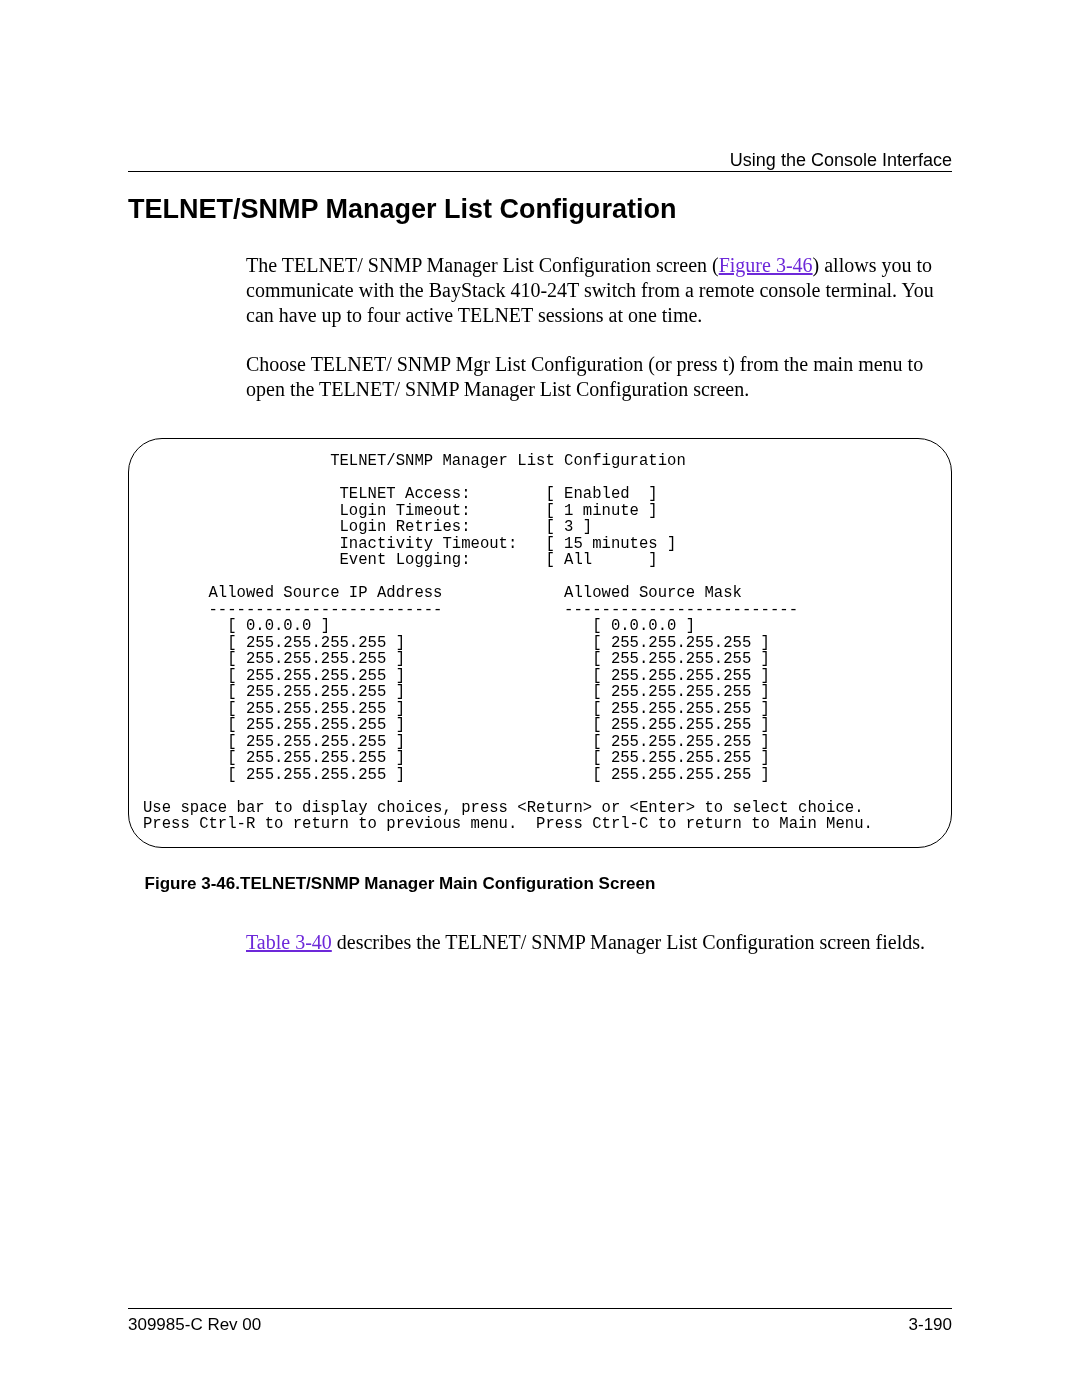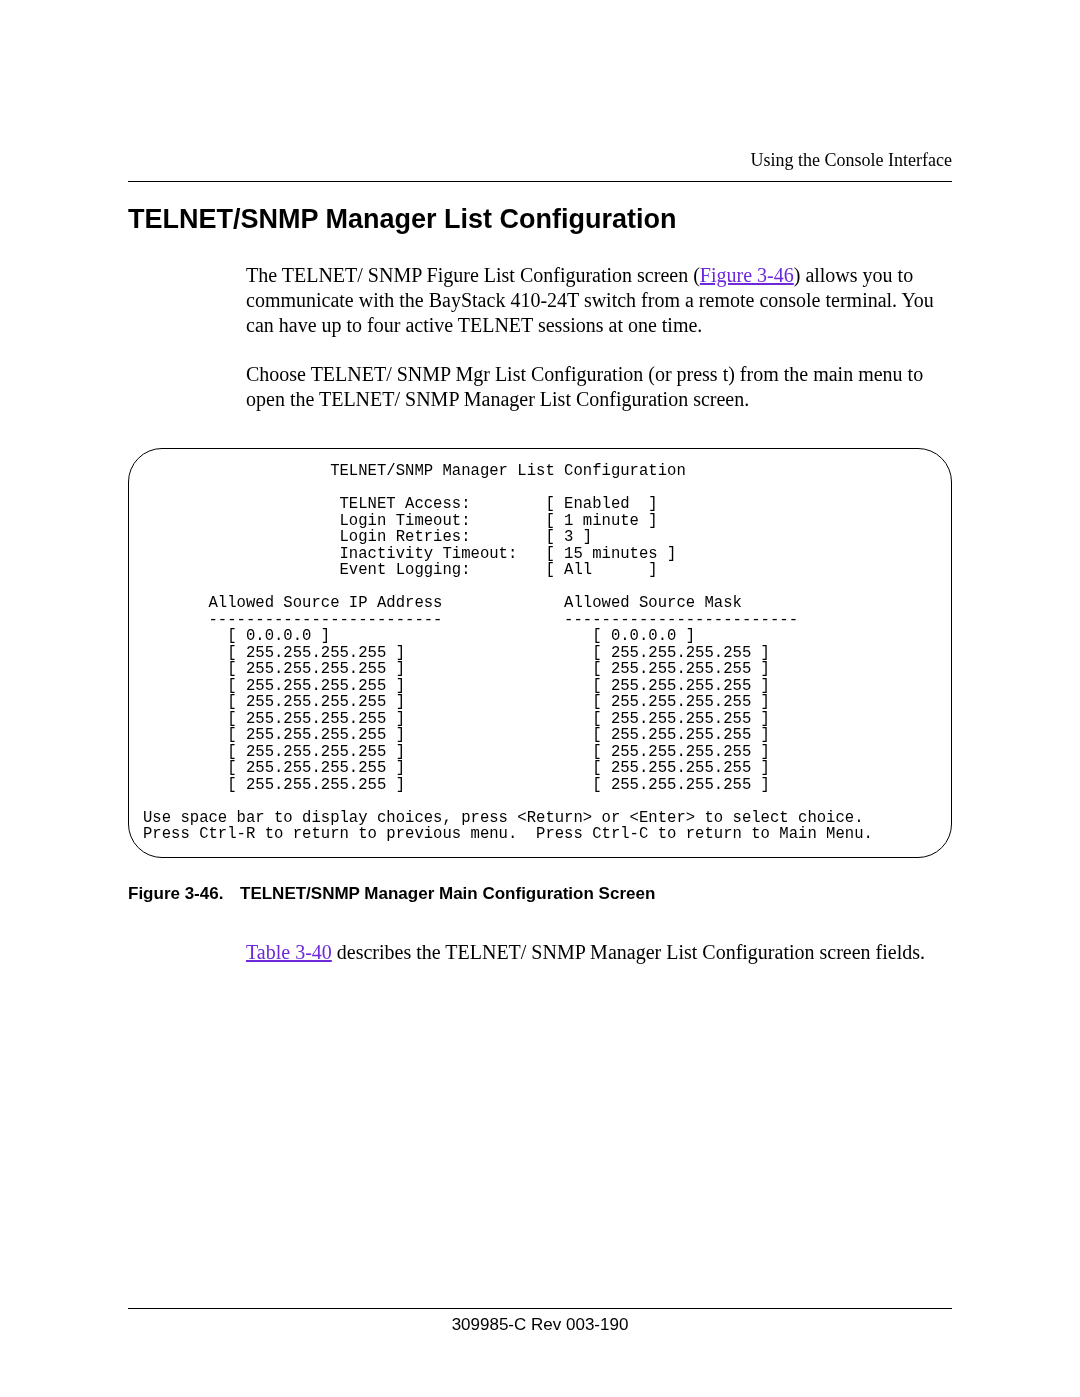--- a/index.html
+++ b/index.html
@@ -11,24 +11,23 @@
     width: 1080px;
   }
   .page {
     box-sizing: border-box;
     width: 1080px;
     min-height: 1397px;
     padding: 150px 128px 50px 128px;
     position: relative;
   }
   .running-head {
-    font-family: Liberation Serif, serif;
+    font-family: Liberation Sans, sans-serif;
     font-size: 18px;
     text-align: right;
-    margin-bottom: 10px;
   }
   hr.top-rule {
     border: none;
     border-top: 1.5px solid #000;
     margin: 0 0 22px 0;
   }
   h1.section-title {
     font-family: Arial, Helvetica, sans-serif;
     font-weight: bold;
     font-size: 27px;
@@ -62,52 +61,53 @@
   }
   .figure-caption {
     font-family: Arial, Helvetica, sans-serif;
     font-weight: bold;
     font-size: 17px;
     margin: 0 0 36px 0;
   }
   .figure-caption .fig-label {
     display: inline-block;
     width: 112px;
+    text-align: right;
   }
   hr.bottom-rule {
     border: none;
     border-top: 1.5px solid #000;
     margin: 0 0 6px 0;
   }
   .footer-row {
     font-family: Arial, Helvetica, sans-serif;
     font-size: 17px;
     display: flex;
-    justify-content: center;
+    justify-content: space-between;
   }
   .footer-area {
     position: absolute;
     left: 128px;
     right: 128px;
     bottom: 62px;
   }
 </style>
 </head>
 <body>
 
 <div class="page">
 
   <div class="running-head">Using the Console Interface</div>
   <hr class="top-rule">
 
   <h1 class="section-title">TELNET/SNMP Manager List Configuration</h1>
 
   <div class="body-indent">
     <p class="body">
-      <span>The TELNET/ SNMP Figure List Configuration screen (</span><a href="#" class="xref">Figure 3-46</a><span>) allows you to communicate with the BayStack 410-24T switch from a remote console terminal. You can have up to four active TELNET sessions at one time.</span>
+      <span>The TELNET/ SNMP Manager List Configuration screen (</span><a href="#" class="xref">Figure 3-46</a><span>) allows you to communicate with the BayStack 410-24T switch from a remote console terminal. You can have up to four active TELNET sessions at one time.</span>
     </p>
     <p class="body">Choose TELNET/ SNMP Mgr List Configuration (or press t) from the main menu to open the TELNET/ SNMP Manager List Configuration screen.</p>
   </div>
 
   <div class="terminal-frame">
     <pre class="terminal">                    TELNET/SNMP Manager List Configuration
 
                      TELNET Access:        [ Enabled  ]
                      Login Timeout:        [ 1 minute ]
                      Login Retries:        [ 3 ]

